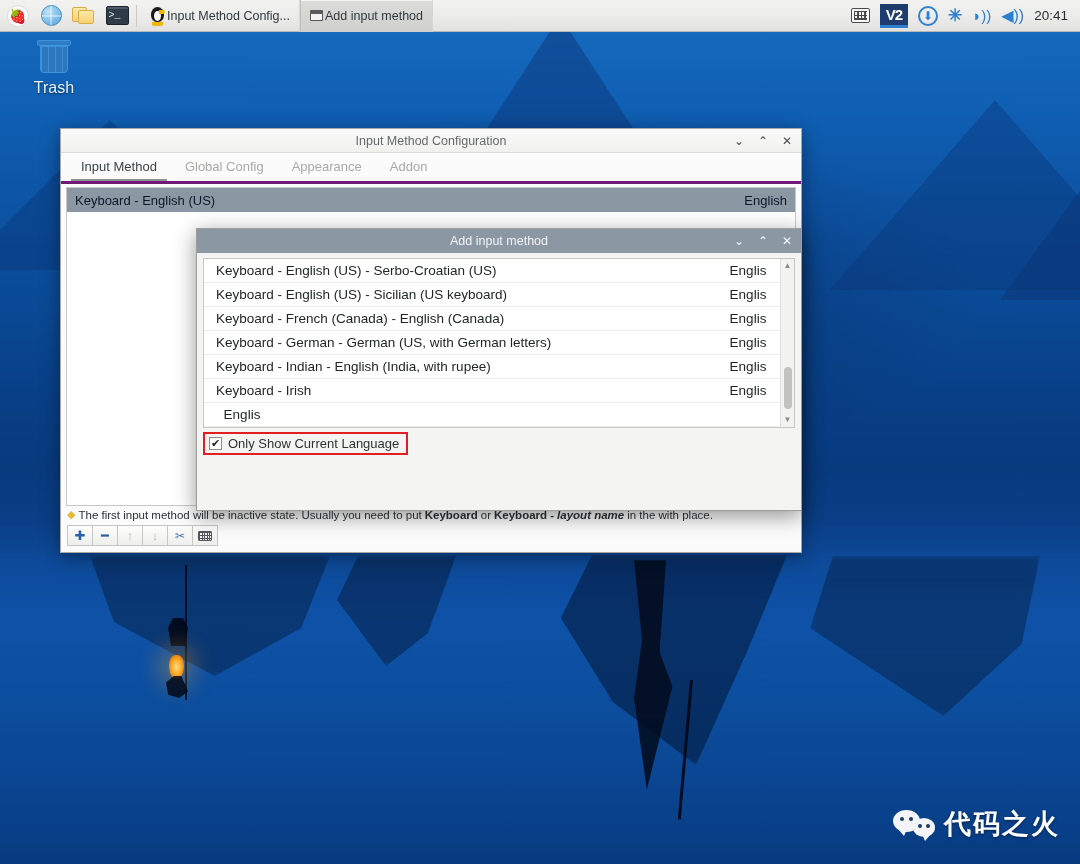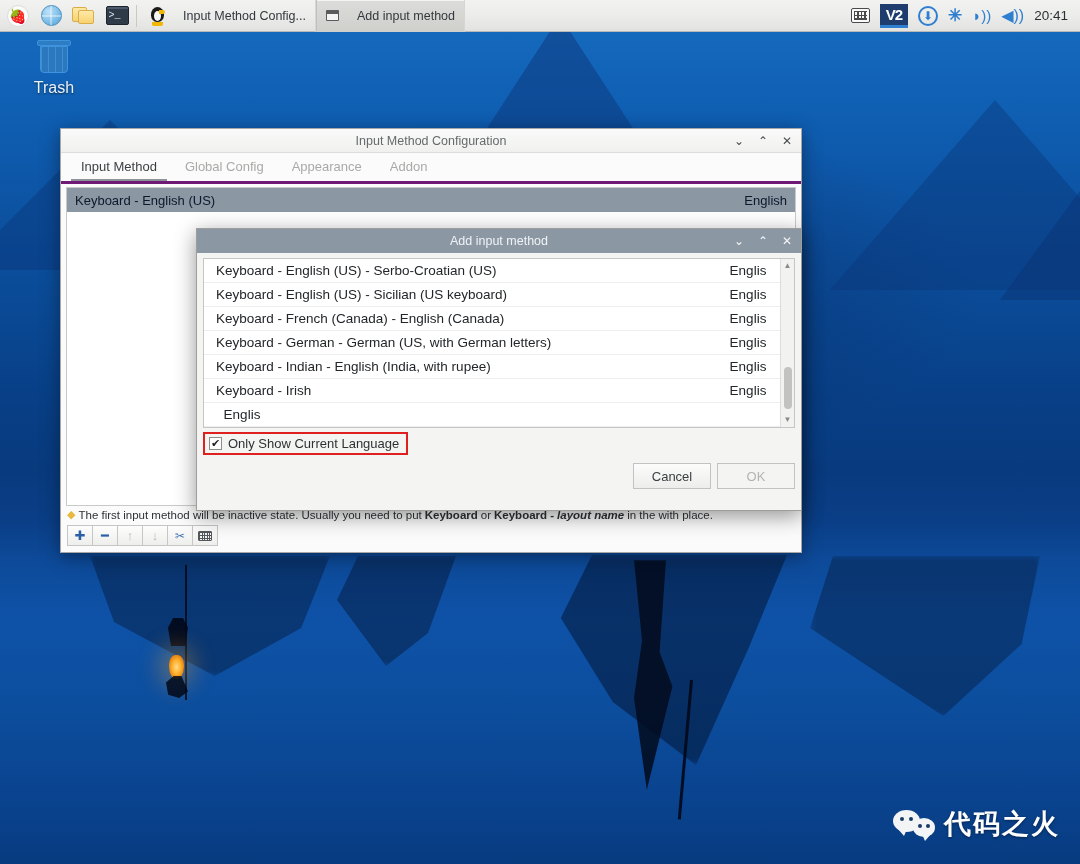--- a/index.html
+++ b/index.html
@@ -142,21 +142,21 @@
   #terminal-icon {
     width: 23px; height: 19px; border-radius: 2px;
     background: #2f3b47; border: 1px solid #1d242c;
     color: #cfe3f5; font-family: "Liberation Mono", monospace;
     font-size: 10px; line-height: 17px; padding-left: 2px;
     box-shadow: inset 0 2px 0 #4c5b6b;
   }
   .tb-sep { width: 1px; height: 22px; background: #c8c8c5; margin: 0 4px; }
 
   .tb-win {
-    height: 32px; display: flex; align-items: center; gap: 18px;
+    height: 32px; display: flex; align-items: center; gap: 2px;
     padding: 16px 9px; font-size: 12.5px; color: #32383d;
     border-right: 1px solid #d6d6d3;
     white-space: nowrap;
   }
   .tb-win.inactive { background: transparent; }
   .tb-win.active {
     background: linear-gradient(to bottom,#dcdcda,#cfcfcc);
     border-left: 1px solid #c0c0bd;
     box-shadow: inset 0 1px 0 #f4f4f2;
   }
@@ -630,24 +630,20 @@
           <span class="sc-arrow" id="sc-down">▼</span>
         </div>
       </div>
 
       <div id="chk-wrap">
         <span id="chk-box">✔</span>
         <span id="chk-label">Only Show Current Language</span>
       </div>
 
 
-      <div id="dlg-buttons">
-        <div class="dlg-btn">Cancel</div>
-        <div class="dlg-btn disabled">OK</div>
-      </div>
     </div>
   </div>
 
   <div id="watermark">
     <div id="wechat-logo">
       <div class="b1">
           <span class="dot d1"></span>
           <span class="dot d2"></span>
         </div>
       <div class="b2">

